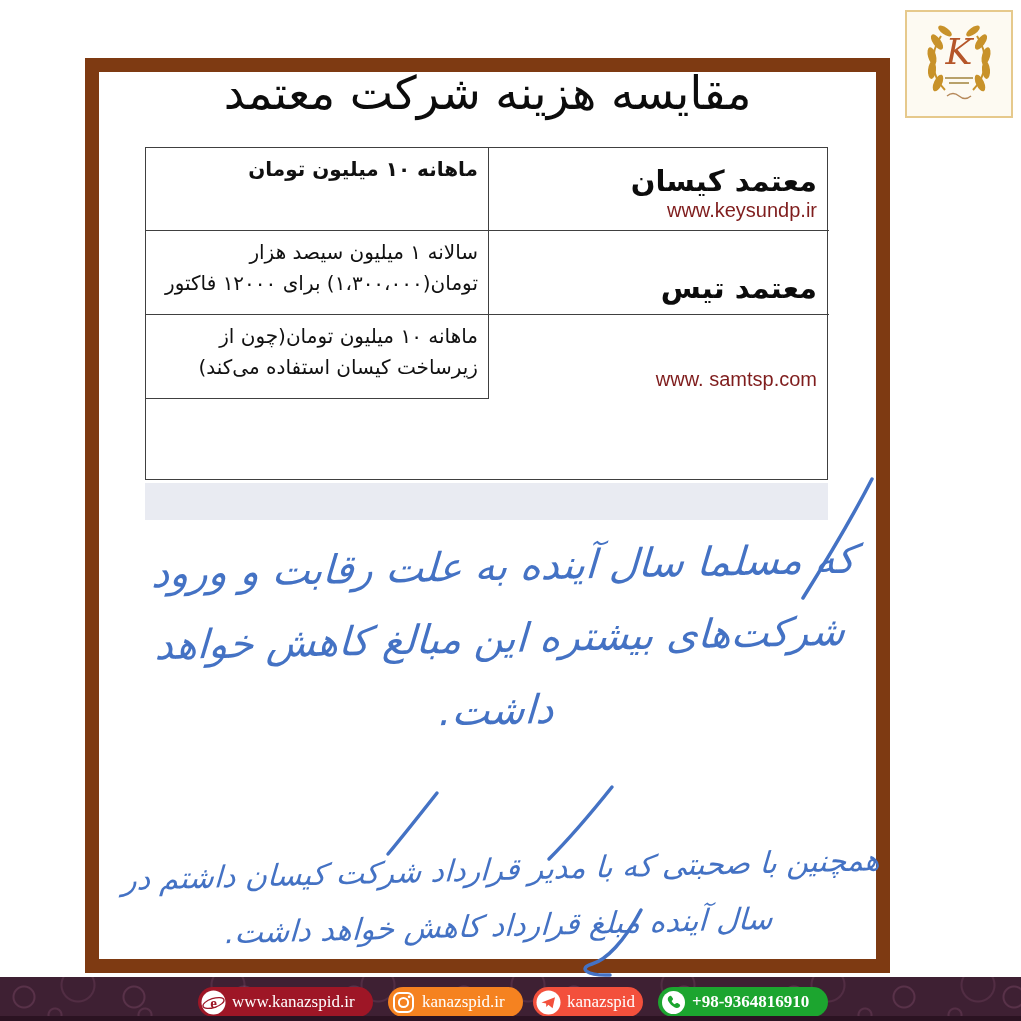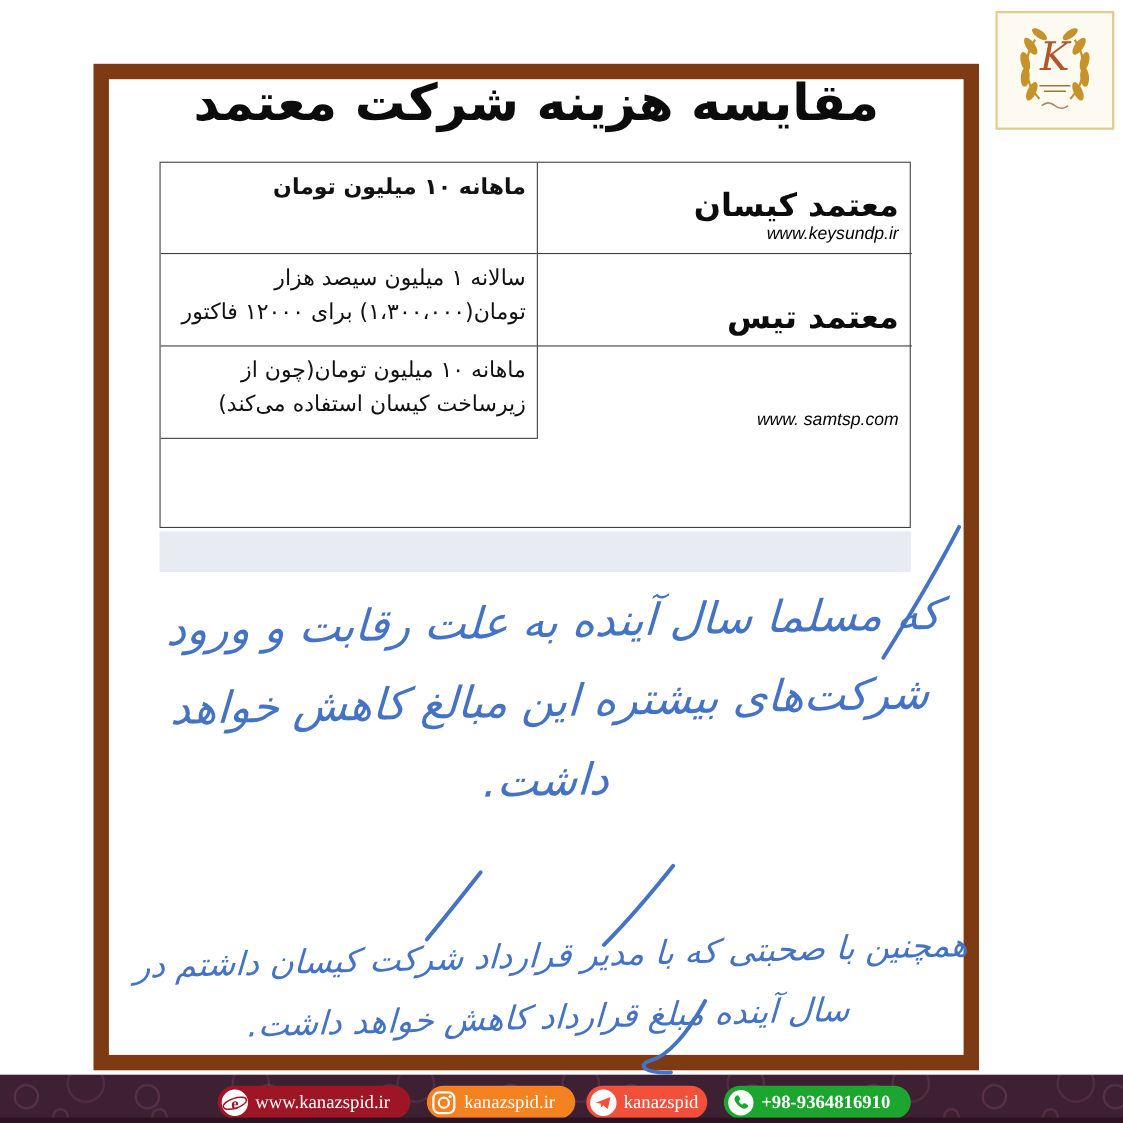--- a/index.html
+++ b/index.html
@@ -13,21 +13,21 @@
     background:#fdfaf2;border:2px solid #e6c98c;box-sizing:border-box;
   }
   
   .frame{
     position:absolute;left:85px;top:58px;width:805px;height:915px;
     box-sizing:border-box;border:14px solid #7E3A12;background:#ffffff;
   }
   
   .doc-title{
     position:absolute;left:85px;top:66px;width:805px;
-    text-align:center;font-size:46px;font-weight:bold;color:#0c0c0c;
+    text-align:center;font-size:46px;font-weight:normal;color:#0c0c0c;
     direction:rtl;letter-spacing:1px;
   }
   
   .cmp-table{
     position:absolute;left:145px;top:147px;width:683px;height:333px;
     display:grid;grid-template-columns:342px 341px;
     grid-template-rows:83px 84px 84px 82px;
     border:1px solid #404040;box-sizing:border-box;background:#fff;
   }
   .cell{box-sizing:border-box;overflow:hidden;}
@@ -38,21 +38,21 @@
   .cell.cost.bold{font-weight:bold;}
   .cell.company{
     direction:rtl;border-left:1px solid #404040;border-bottom:1px solid #404040;
     padding:6px 12px 8px 12px;display:flex;flex-direction:column;
     justify-content:flex-end;
   }
   .cell.last{border-bottom:none;}
   .company-name{font-size:29px;font-weight:bold;color:#0c0c0c;line-height:36px;}
   .company-url{
     direction:ltr;text-align:right;font-family:"Liberation Sans",sans-serif;
-    font-size:16px;color:#000000;font-style:italic;
+    font-size:20px;color:#7f1d1d;
   }
   
   .band{
     position:absolute;left:145px;top:483px;width:683px;height:37px;
     background:#E9EBF2;
   }
   
   .ink{color:#4472C4;}
   .hw{
     position:absolute;direction:rtl;text-align:center;font-style:italic;

